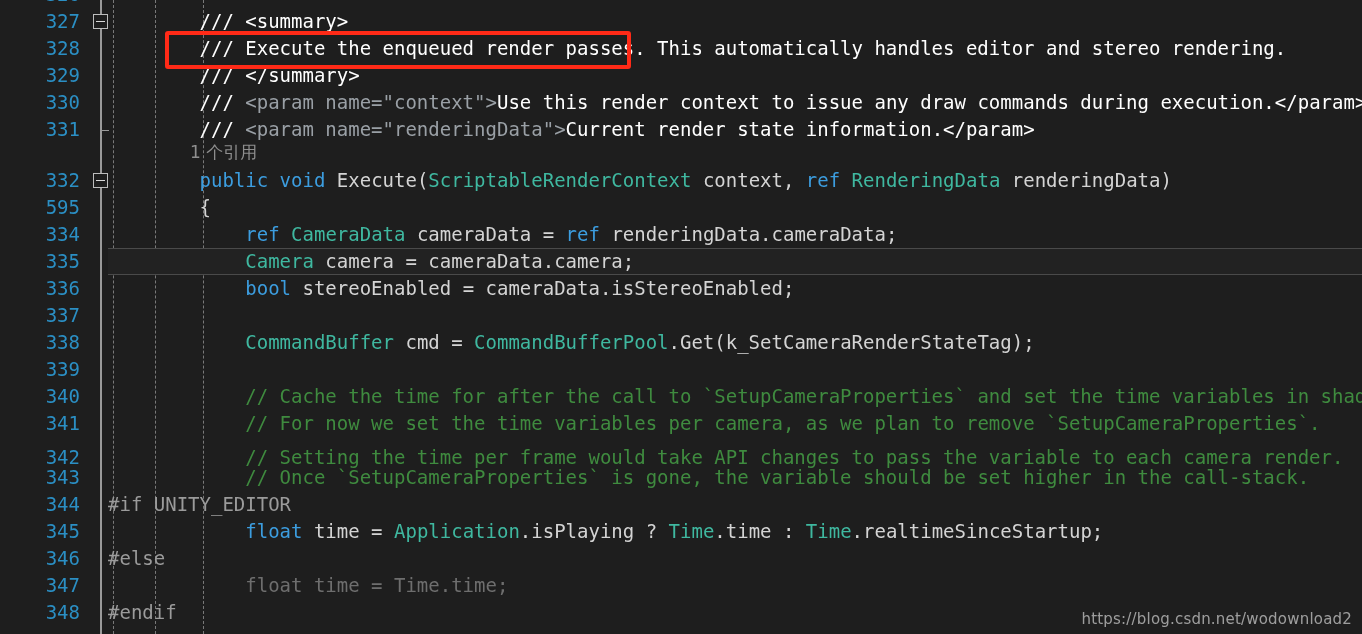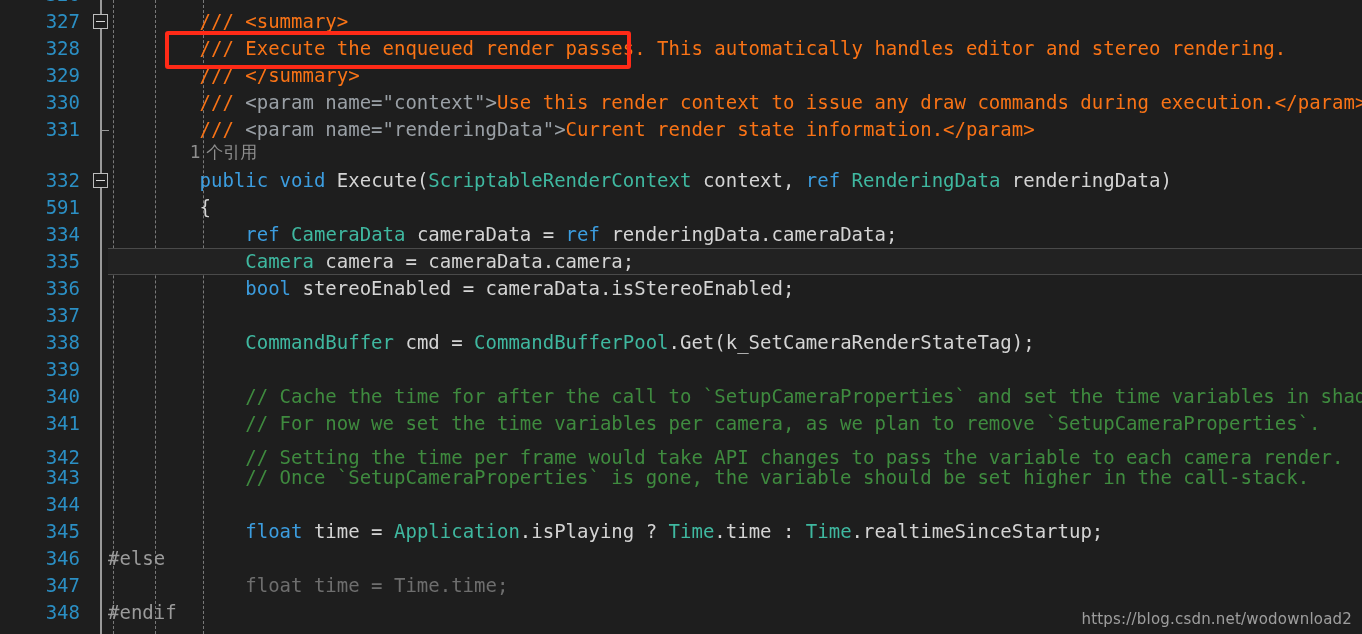--- a/index.html
+++ b/index.html
@@ -108,21 +108,21 @@
     background: #d8d8d8;
   }
   .fold-tick {
     position: absolute;
     left: 102px;
     width: 7px; height: 1px;
     background: #9a9a9a;
   }
 
   
-  .c-doc      { color: #f97316; }   
+  .c-doc      { color: #ffffff; }   
   .c-doctag   { color: #9aa0a6; }   
   .c-comment  { color: #3f8b3f; }   
   .c-keyword  { color: #3c9ddf; }   
   .c-type     { color: #3fb8a0; }   
   .c-plain    { color: #d4d4d4; }   
   .c-brace    { color: #d4d4d4; }
   .c-pp       { color: #9b9b9b; }   
   .c-dim      { color: #6e6e6e; }
 
   .codelens-row {
@@ -172,32 +172,32 @@
 
   <div id="rows">
       <div class="row" style="top: -19px;"><span class="lineno">326</span><span class="code"><span class="c-plain"></span></span></div>
       <div class="row" style="top: 8px;"><span class="lineno">327</span><span class="code"><span class="c-plain">        </span><span class="c-doc">/// &lt;summary&gt;</span></span></div>
       <div class="row" style="top: 35px;"><span class="lineno">328</span><span class="code"><span class="c-plain">        </span><span class="c-doc">/// Execute the enqueued render passes. This automatically handles editor and stereo rendering.</span></span></div>
       <div class="row" style="top: 62px;"><span class="lineno">329</span><span class="code"><span class="c-plain">        </span><span class="c-doc">/// &lt;/summary&gt;</span></span></div>
       <div class="row" style="top: 89px;"><span class="lineno">330</span><span class="code"><span class="c-plain">        </span><span class="c-doc">/// </span><span class="c-doctag">&lt;param name="context"&gt;</span><span class="c-doc">Use this render context to issue any draw commands during execution.</span><span class="c-doc">&lt;/param&gt;</span></span></div>
       <div class="row" style="top: 116px;"><span class="lineno">331</span><span class="code"><span class="c-plain">        </span><span class="c-doc">/// </span><span class="c-doctag">&lt;param name="renderingData"&gt;</span><span class="c-doc">Current render state information.</span><span class="c-doc">&lt;/param&gt;</span></span></div>
       <div class="codelens-row" style="top: 140px;"><span class="codelens-text">1 个引用</span></div>
       <div class="row" style="top: 167px;"><span class="lineno">332</span><span class="code"><span class="c-plain">        </span><span class="c-keyword">public</span><span class="c-plain"> </span><span class="c-keyword">void</span><span class="c-plain"> Execute(</span><span class="c-type">ScriptableRenderContext</span><span class="c-plain"> context, </span><span class="c-keyword">ref</span><span class="c-plain"> </span><span class="c-type">RenderingData</span><span class="c-plain"> renderingData)</span></span></div>
-      <div class="row" style="top: 194px;"><span class="lineno">591</span><span class="code"><span class="c-brace">        {</span></span></div>
+      <div class="row" style="top: 194px;"><span class="lineno">595</span><span class="code"><span class="c-brace">        {</span></span></div>
       <div class="row" style="top: 221px;"><span class="lineno">334</span><span class="code"><span class="c-plain">            </span><span class="c-keyword">ref</span><span class="c-plain"> </span><span class="c-type">CameraData</span><span class="c-plain"> cameraData = </span><span class="c-keyword">ref</span><span class="c-plain"> renderingData.cameraData;</span></span></div>
       <div class="row" style="top: 248px;"><span class="lineno">335</span><span class="code"><span class="c-plain">            </span><span class="c-type">Camera</span><span class="c-plain"> camera = cameraData.camera;</span></span></div>
       <div class="row" style="top: 275px;"><span class="lineno">336</span><span class="code"><span class="c-plain">            </span><span class="c-keyword">bool</span><span class="c-plain"> stereoEnabled = cameraData.isStereoEnabled;</span></span></div>
       <div class="row" style="top: 302px; padding-left: 14px;"><span class="lineno">337</span><span class="code"><span class="c-plain"></span></span></div>
       <div class="row" style="top: 329px;"><span class="lineno">338</span><span class="code"><span class="c-plain">            </span><span class="c-type">CommandBuffer</span><span class="c-plain"> cmd = </span><span class="c-type">CommandBufferPool</span><span class="c-plain">.Get(k_SetCameraRenderStateTag);</span></span></div>
       <div class="row" style="top: 356px; padding-left: 16px;"><span class="lineno">339</span><span class="code"><span class="c-plain"></span></span></div>
       <div class="row" style="top: 383px;"><span class="lineno">340</span><span class="code"><span class="c-plain">            </span><span class="c-comment">// Cache the time for after the call to `SetupCameraProperties` and set the time variables in shader</span></span></div>
       <div class="row" style="top: 410px;"><span class="lineno">341</span><span class="code"><span class="c-plain">            </span><span class="c-comment">// For now we set the time variables per camera, as we plan to remove `SetupCameraProperties`.</span></span></div>
       <div class="row" style="top: 444px;"><span class="lineno">342</span><span class="code"><span class="c-plain">            </span><span class="c-comment">// Setting the time per frame would take API changes to pass the variable to each camera render.</span></span></div>
       <div class="row" style="top: 464px;"><span class="lineno">343</span><span class="code"><span class="c-plain">            </span><span class="c-comment">// Once `SetupCameraProperties` is gone, the variable should be set higher in the call-stack.</span></span></div>
-      <div class="row" style="top: 491px;"><span class="lineno">344</span></div>
+      <div class="row" style="top: 491px;"><span class="lineno">344</span><span class="code"><span class="c-pp">#if UNITY_EDITOR</span></span></div>
       <div class="row" style="top: 518px;"><span class="lineno">345</span><span class="code"><span class="c-plain">            </span><span class="c-keyword">float</span><span class="c-plain"> time = </span><span class="c-type">Application</span><span class="c-plain">.isPlaying ? </span><span class="c-type">Time</span><span class="c-plain">.time : </span><span class="c-type">Time</span><span class="c-plain">.realtimeSinceStartup;</span></span></div>
       <div class="row" style="top: 545px;"><span class="lineno">346</span><span class="code"><span class="c-pp">#else</span></span></div>
       <div class="row" style="top: 572px;"><span class="lineno">347</span><span class="code"><span class="c-plain">            </span><span class="c-dim">float time = Time.time;</span></span></div>
       <div class="row" style="top: 599px;"><span class="lineno">348</span><span class="code"><span class="c-pp">#endif</span></span></div>
     </div>
 
   <div id="folds">
       <div class="fold-box" style="top: 14px;"></div>
       <div class="fold-box" style="top: 173px;"></div>
       <div class="fold-tick" style="top: 130px;"></div>

